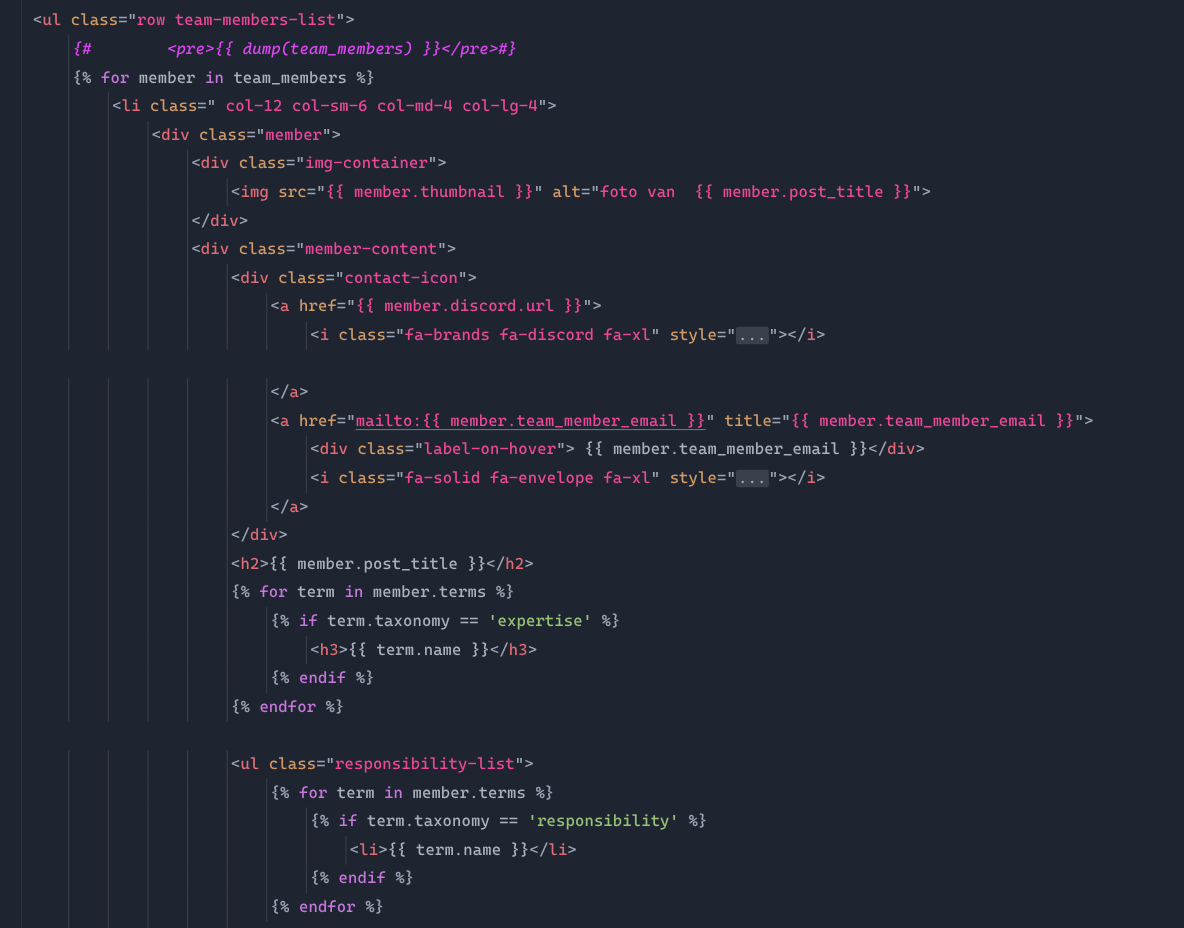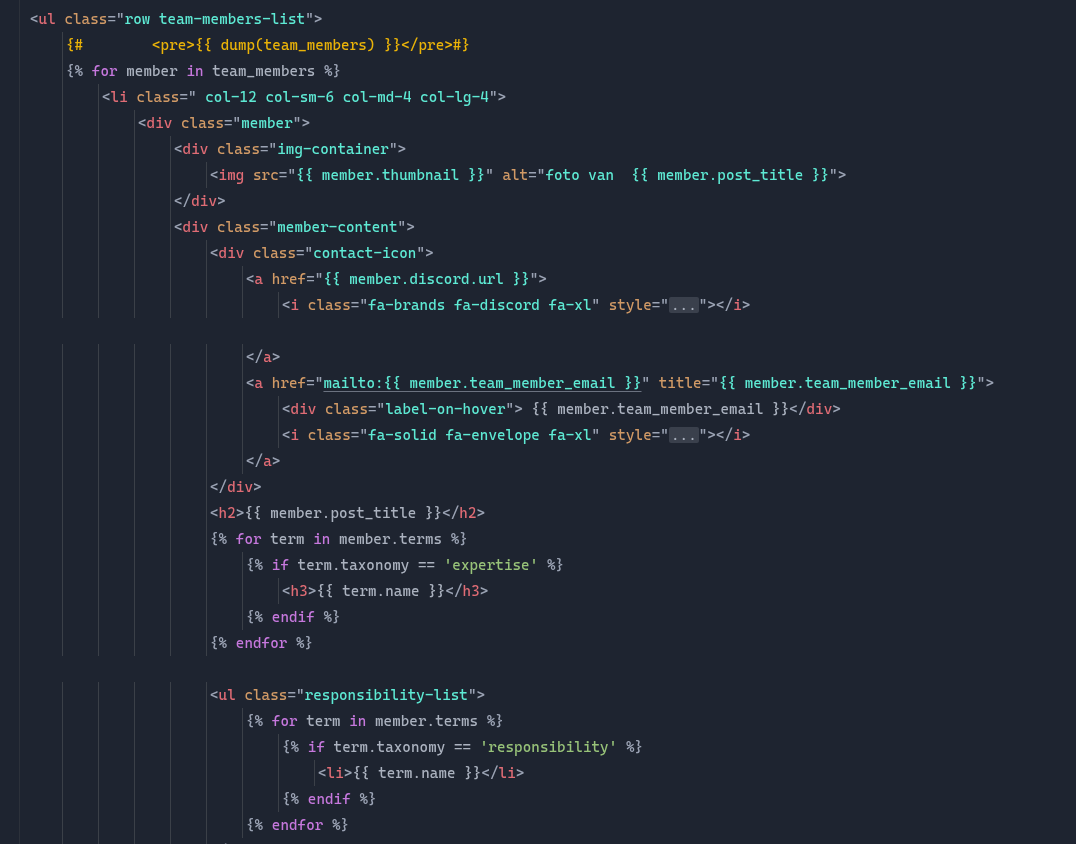--- a/index.html
+++ b/index.html
@@ -35,22 +35,22 @@
     top: 0;
     bottom: 0;
     width: 1px;
     background: #3b4048;
   }
   .content { position: relative; z-index: 1;}
   
   .punct     { color: #9ba3b4; } 
   .tag       { color: #e06c75; }
   .attr      { color: #d19a66; }
-  .string    { color: #5eead4; }
-  .comment   { color: #eab308; }
+  .string    { color: #ec4899; }
+  .comment   { color: #d946ef; font-style: italic; }
   .kw        { color: #c678dd; }
   .var       { color: #abb2bf; }
   .str-single{ color: #98c379; }
   .folded    { background: #3a404c; color: #abb2bf; border-radius: 2px; padding: 0 2px;}
   .underline { text-decoration: underline; text-decoration-color: #6b7280; text-underline-offset: 3px;}
   .dim       { color: #9ba3b4; }
 </style>
 </head>
 <body>
 

